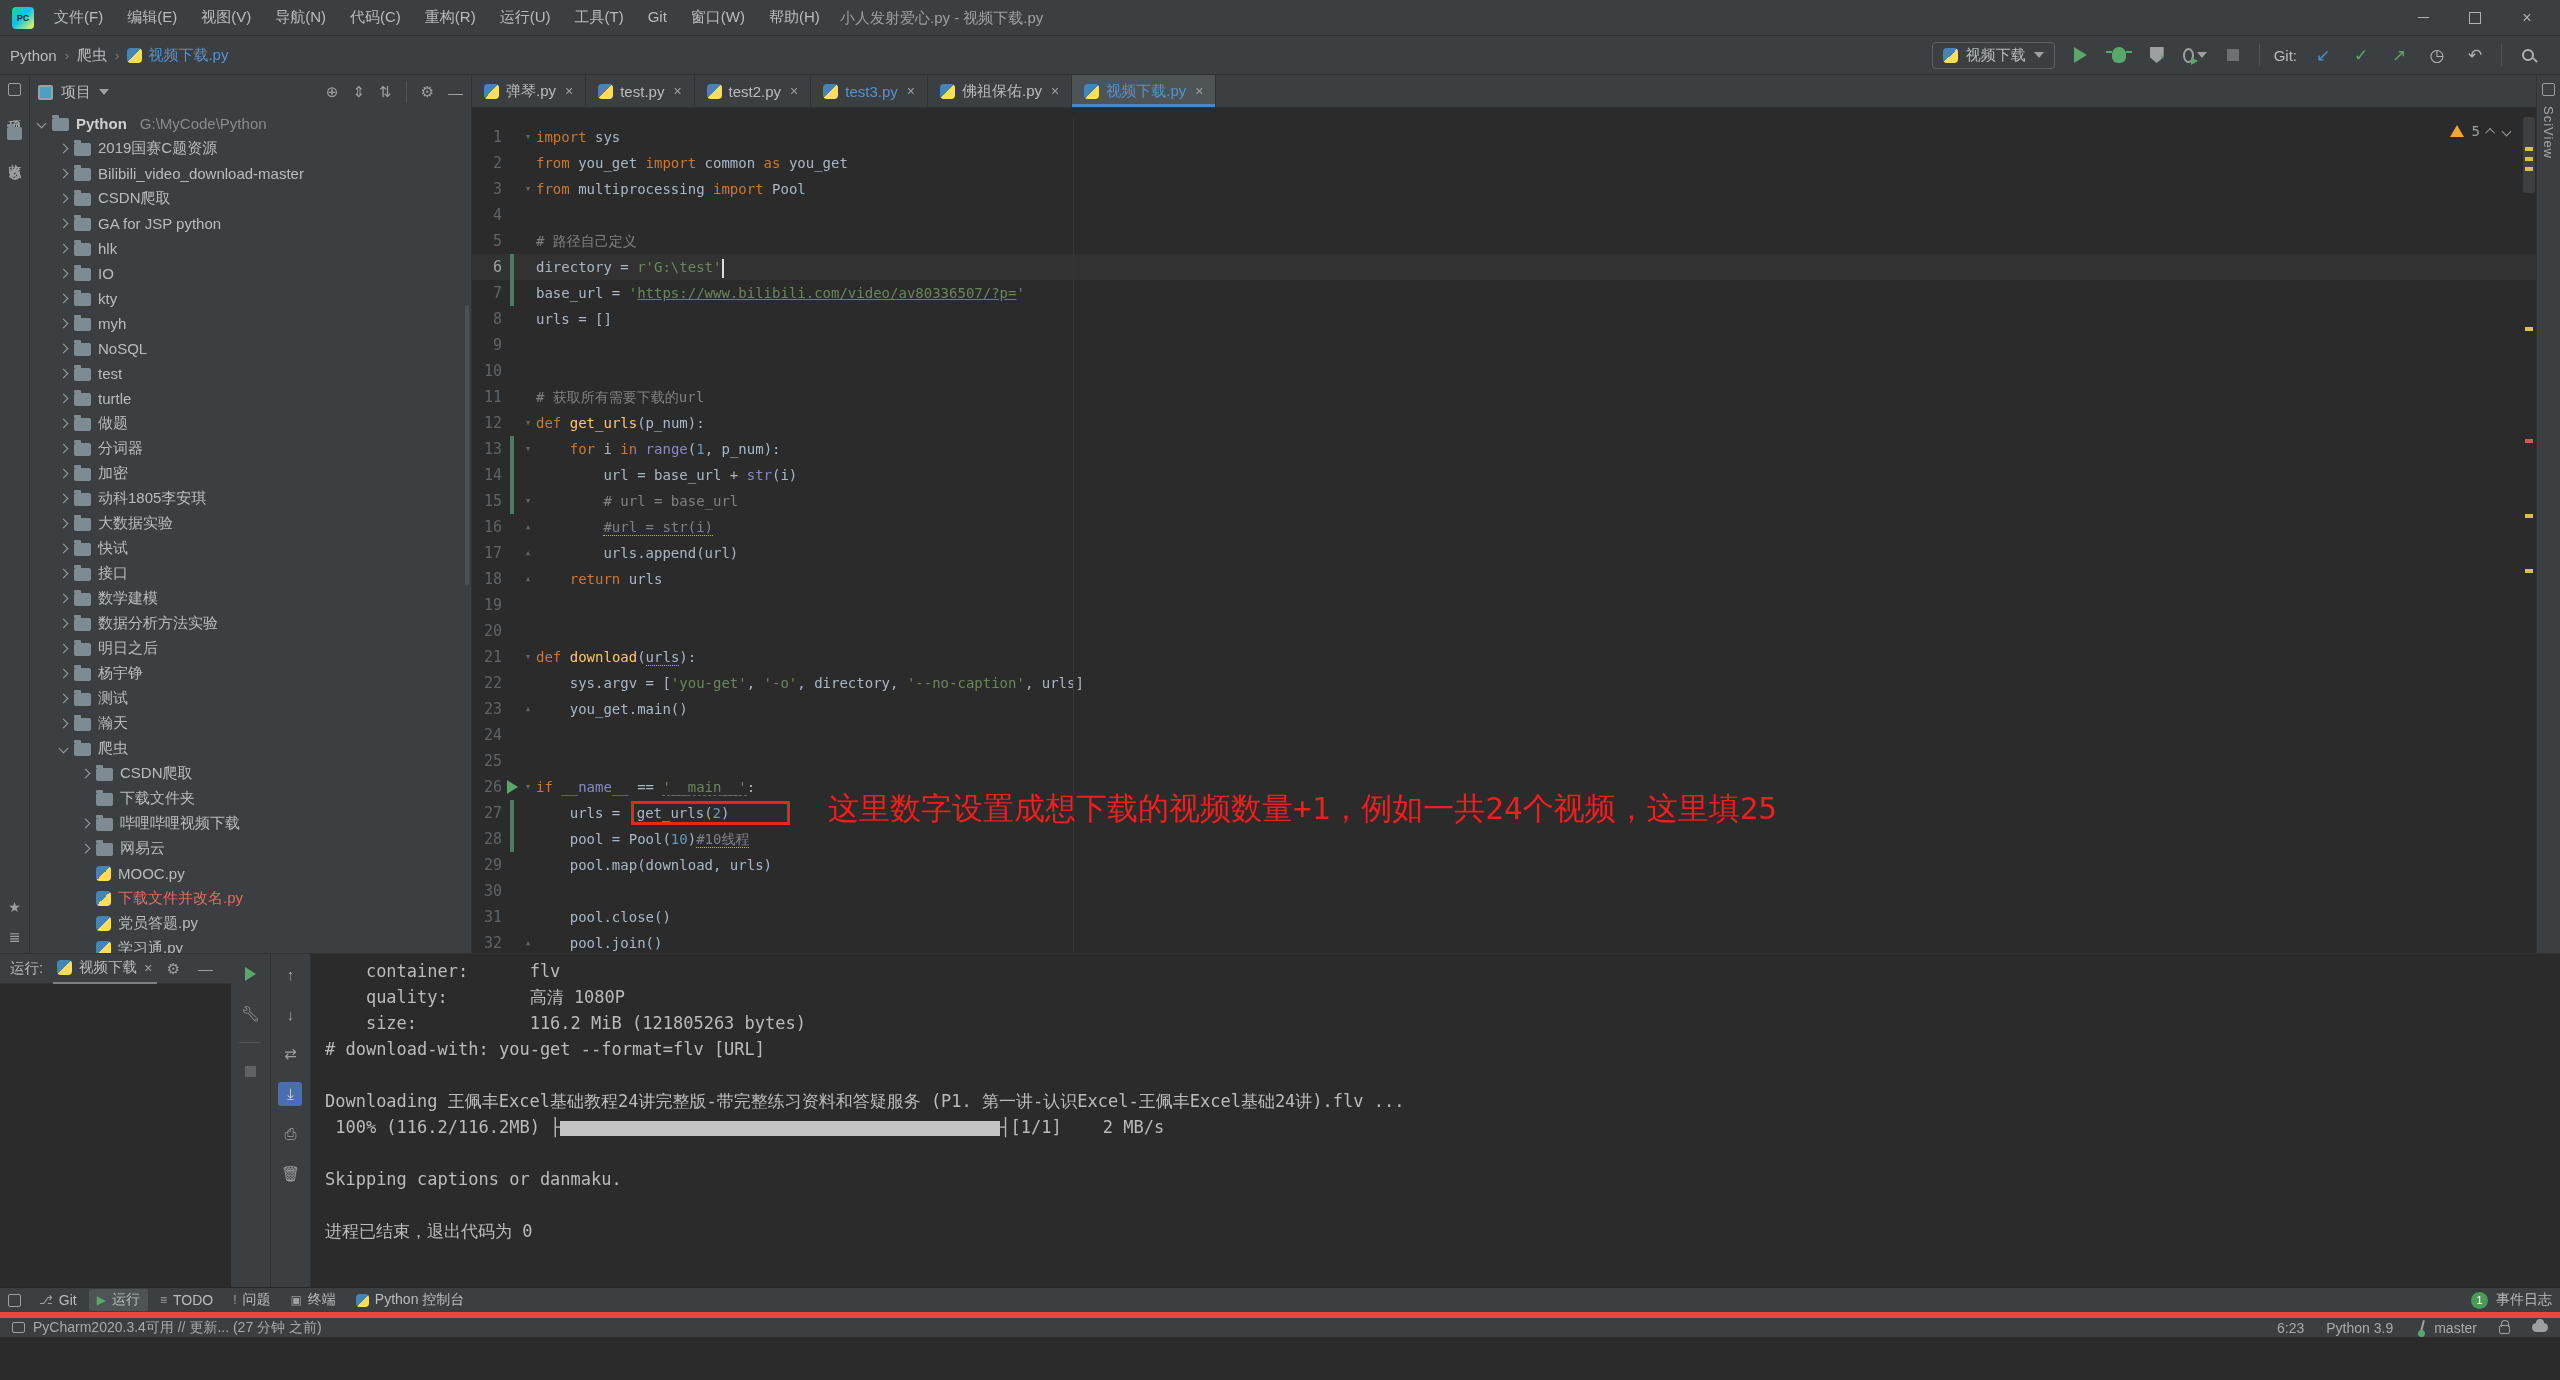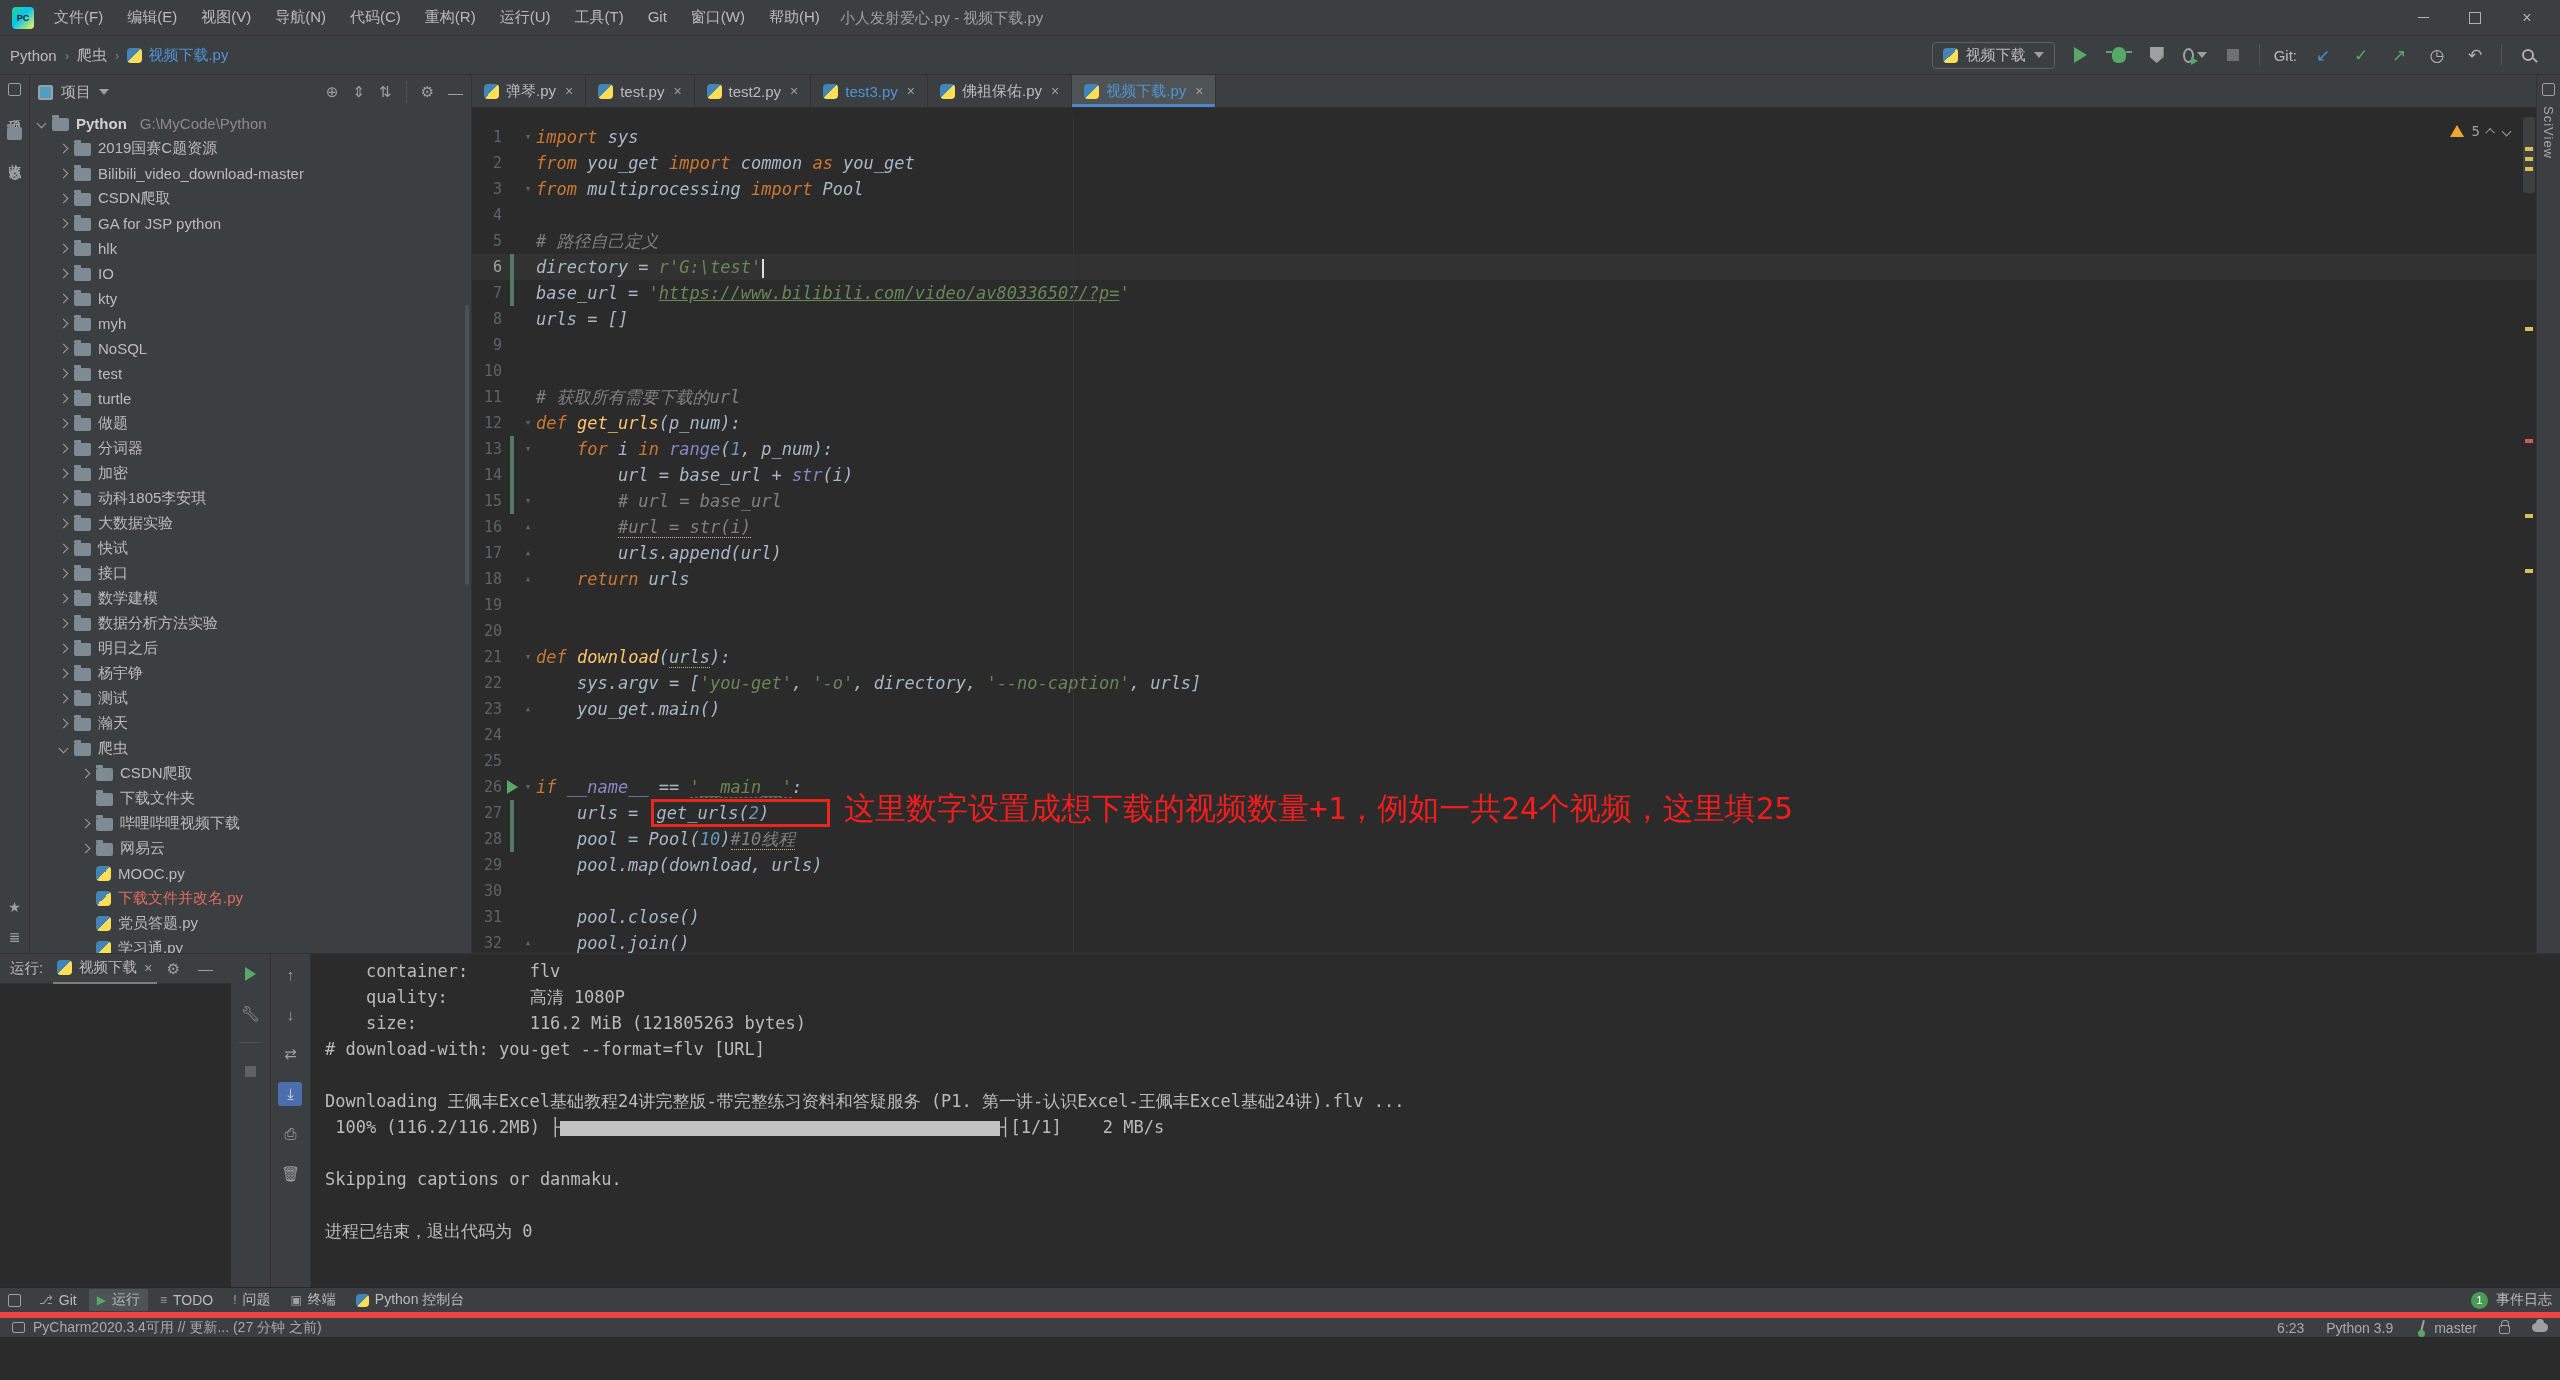--- a/index.html
+++ b/index.html
@@ -85,31 +85,31 @@
   .tab.active { background:#4e5356; box-shadow:inset 0 -3px 0 #4a88c7; }
   .editor { flex:1; position:relative; overflow:hidden; padding-top:7px; font-family:"DejaVu Sans Mono", monospace; }
   .cl { height:26px; display:flex; align-items:stretch; position:relative; }
   .cl.cur { background:#323232; }
   .cl .num { width:34px; flex:none; text-align:right; padding-right:4px; color:#606366; font-size:15px; line-height:26px; }
   .cl.cur .num { color:#a4a3a3; }
   .cl .mark { width:14px; flex:none; position:relative; }
   .cl .mark .chgbar { position:absolute; left:4px; top:0; bottom:0; width:4px; background:#4f7a64; }
   .cl .mark .runarrow { position:absolute; left:1px; top:6px; width:0; height:0; border-top:7px solid transparent; border-bottom:7px solid transparent; border-left:11px solid #59a869; }
   .cl .fold { width:16px; flex:none; color:#606366; font-size:11px; line-height:26px; text-align:center; }
-  .cl .code { flex:1; font-size:17px; line-height:26px; white-space:pre; color:#a9b7c6;font-style:italic; }
+  .cl .code { flex:1; font-size:14px; line-height:26px; white-space:pre; color:#a9b7c6; }
   .tk-k { color:#cc7832; } .tk-s { color:#6a8759; } .tk-c { color:#808080; }
   .tk-num { color:#6897bb; } .tk-b { color:#8888c6; } .tk-f { color:#ffc66d; }
   .tk-p { color:#a9b7c6; }
   .tk-u { color:#6a8759; text-decoration:underline; }
   .tk-cw { color:#808080; border-bottom:1px dotted #bdb76b; }
   .tk-pw { color:#a9b7c6; border-bottom:1px dotted #bdb76b; }
   .tk-su { color:#6a8759; border-bottom:1px dashed #666; }
   .tk-box { border:3px solid #e8271c; padding:1px 58px 1px 3px; margin-left:2px; }
   .caret { display:inline-block; width:2px; height:19px; background:#dddddd; vertical-align:middle; margin-left:1px; }
-  .annotation { position:absolute; left:372px; top:671px; font-size:31px; color:#f21d1d; white-space:nowrap; z-index:5; }
+  .annotation { position:absolute; left:356px; top:671px; font-size:31px; color:#f21d1d; white-space:nowrap; z-index:5; }
   .warnwidget { position:absolute; top:6px; right:26px; display:flex; align-items:center; gap:8px; color:#9da0a2; font-size:14px; z-index:4; }
   .warn-tri { width:0; height:0; border-left:7px solid transparent; border-right:7px solid transparent; border-bottom:12px solid #f0a732; }
   .wchev { width:7px; height:7px; border-right:1.6px solid #9da0a3; border-bottom:1.6px solid #9da0a3; display:inline-block; }
   .wchev.up { transform:rotate(-135deg) translateY(-2px); }
   .wchev.dn { transform:rotate(45deg); }
   .stripe { position:absolute; right:0; top:0; bottom:0; width:14px; z-index:3; }
   .stripe .smk { position:absolute; left:3px; width:8px; height:4px; background:#d9bf54; }
   .stripe .smk.red { background:#cf5b56; }
   .stripe .thumb { position:absolute; left:1px; top:0; width:12px; height:76px; background:#4d5052; opacity:.55; border-radius:3px; }
   .rmargin { position:absolute; top:0; bottom:0; left:601px; width:1px; background:#353535; }

